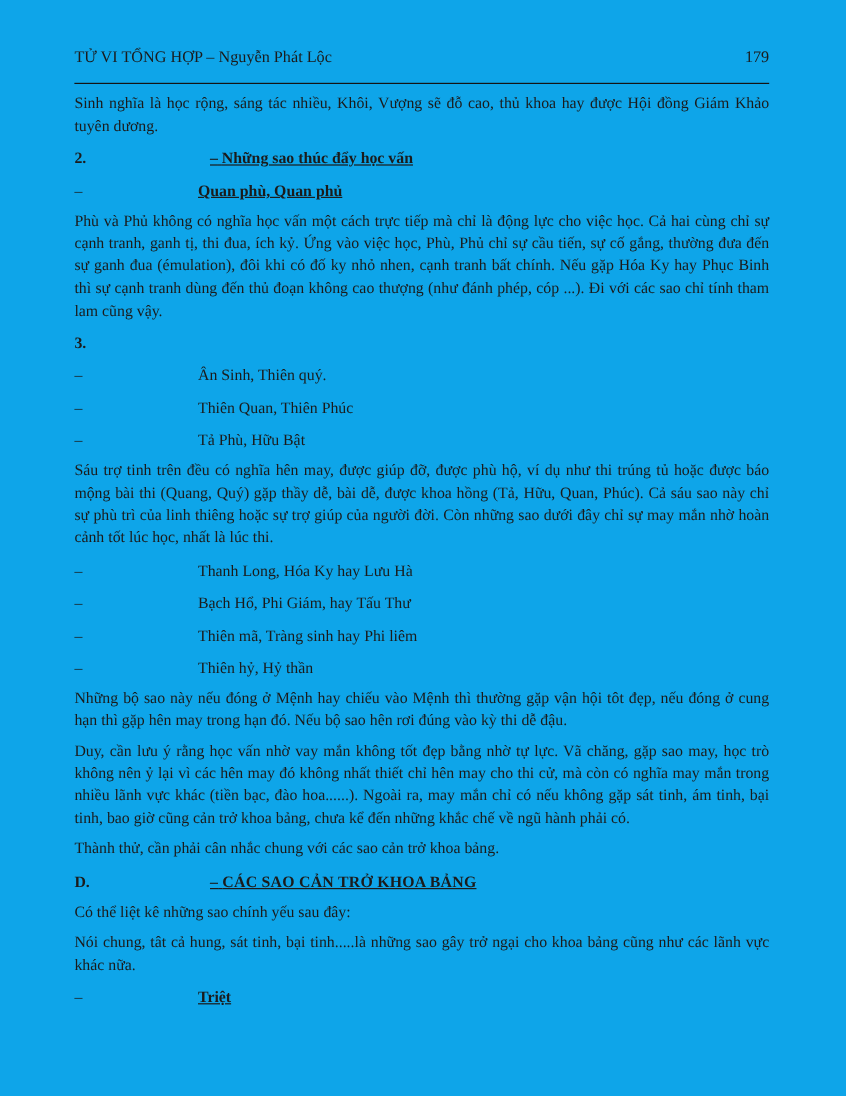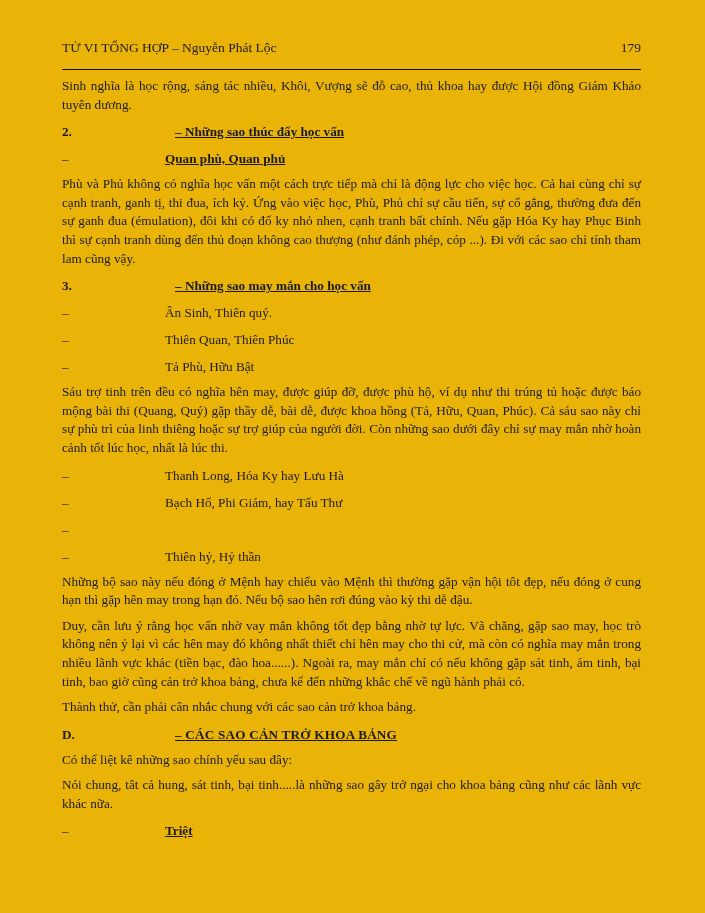--- a/index.html
+++ b/index.html
@@ -1,20 +1,20 @@
 <!DOCTYPE html>
 <html><head>
 <meta charset="utf-8">
 <style>
   html,body{margin:0;padding:0;background:#e8e8e8;}
   .page{
     position:relative;
     width:705px;height:913px;
     margin:0 auto;
-    background:#eab308;
+    background:#0ea5e9;
     box-sizing:border-box;
     padding:40px 64px 0 62px;
     font-family:"Liberation Serif","DejaVu Serif",serif;
     font-size:13.2px;
     color:#1b1b1b;
     overflow:hidden;
   }
   .hdr{
     display:flex;
     justify-content:space-between;
@@ -64,21 +64,20 @@
 
   <div class="tab-row">
     <span class="dash-col">–</span>
     <span class="h-bold h-underline">Quan phù, Quan phủ</span>
   </div>
 
   <p class="para">Phù và Phủ không có nghĩa học vấn một cách trực tiếp mà chỉ là động lực cho việc học. Cả hai cùng chỉ sự cạnh tranh, ganh tị, thi đua, ích kỷ. Ứng vào việc học, Phù, Phủ chỉ sự cầu tiến, sự cố gắng, thường đưa đến sự ganh đua (émulation), đôi khi có đố ky nhỏ nhen, cạnh tranh bất chính. Nếu gặp Hóa Ky hay Phục Binh thì sự cạnh tranh dùng đến thủ đoạn không cao thượng (như đánh phép, cóp ...). Đi với các sao chỉ tính tham lam cũng vậy.</p>
 
   <div class="tab-row">
     <span class="num-col">3.</span>
-    <span class="h-bold h-underline"><span>–</span> <span>Những sao may mắn cho học vấn</span></span>
   </div>
 
   <div class="tab-row">
     <span class="dash-col">–</span>
     <span>Ân Sinh, Thiên quý.</span>
   </div>
   <div class="tab-row">
     <span class="dash-col">–</span>
     <span>Thiên Quan, Thiên Phúc</span>
   </div>
@@ -92,20 +91,21 @@
   <div class="tab-row">
     <span class="dash-col">–</span>
     <span>Thanh Long, Hóa Ky hay Lưu Hà</span>
   </div>
   <div class="tab-row">
     <span class="dash-col">–</span>
     <span>Bạch Hổ, Phi Giám, hay Tấu Thư</span>
   </div>
   <div class="tab-row">
     <span class="dash-col">–</span>
+    <span>Thiên mã, Tràng sinh hay Phi liêm</span>
   </div>
   <div class="tab-row">
     <span class="dash-col">–</span>
     <span>Thiên hỷ, Hỷ thần</span>
   </div>
 
   <p class="para">Những bộ sao này nếu đóng ở Mệnh hay chiếu vào Mệnh thì thường gặp vận hội tôt đẹp, nếu đóng ở cung hạn thì gặp hên may trong hạn đó. Nếu bộ sao hên rơi đúng vào kỳ thi dễ đậu.</p>
 
   <p class="para">Duy, cần lưu ý rằng học vấn nhờ vay mắn không tốt đẹp bằng nhờ tự lực. Vã chăng, gặp sao may, học trò không nên ỷ lại vì các hên may đó không nhất thiết chỉ hên may cho thi cử, mà còn có nghĩa may mắn trong nhiều lãnh vực khác (tiền bạc, đào hoa......). Ngoài ra, may mắn chỉ có nếu không gặp sát tinh, ám tinh, bại tinh, bao giờ cũng cản trở khoa bảng, chưa kể đến những khắc chế về ngũ hành phải có.</p>
 

